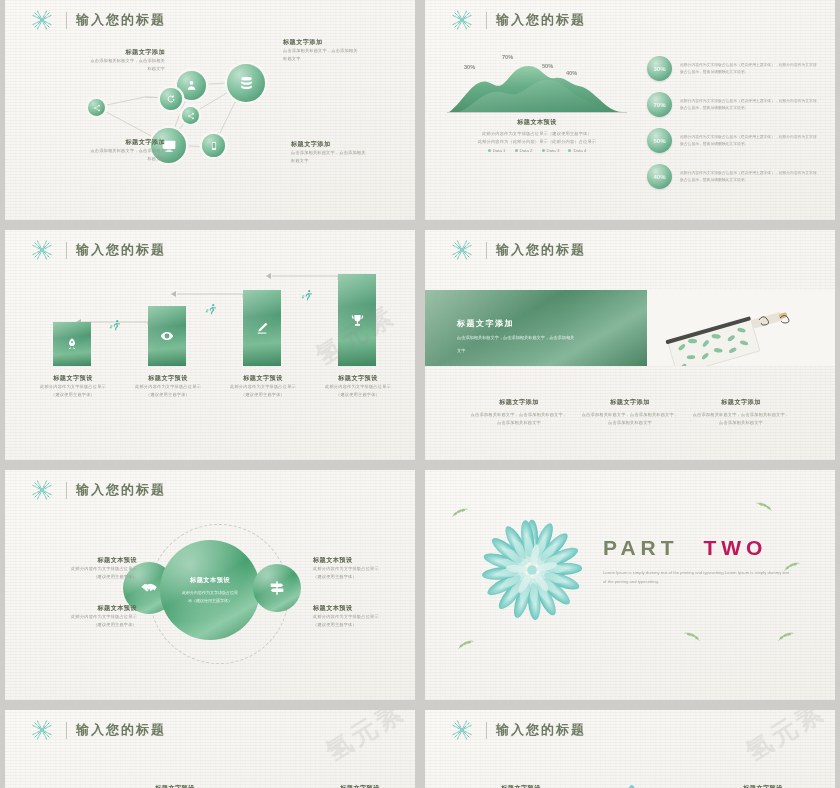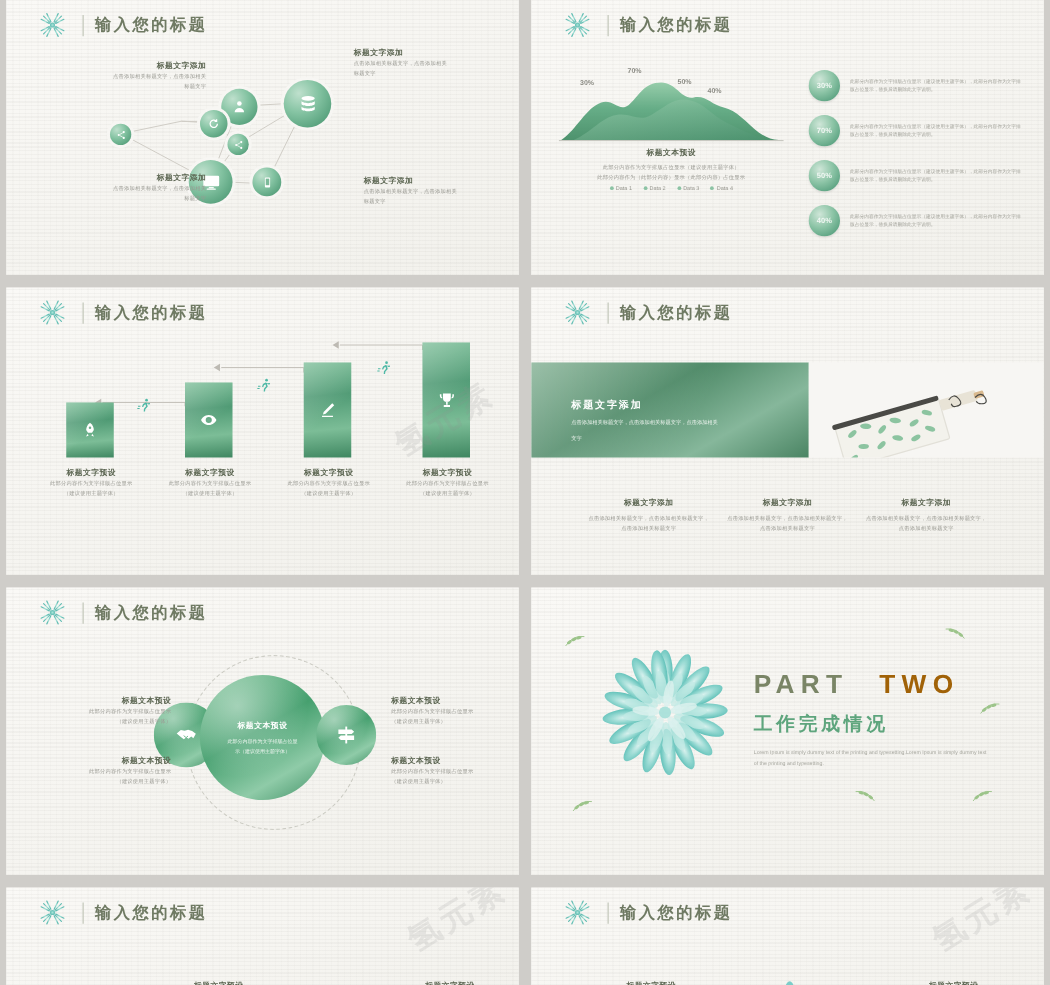--- a/index.html
+++ b/index.html
@@ -122,21 +122,21 @@
   .dashed-ring {
     position: absolute; border-radius: 50%;
     border: 1px dashed #cdcdc5;
   }
 
   
   .part-en {
     font-size: 21px; font-weight: bold; letter-spacing: 5px;
     color: #7a8566;
   }
-  .part-en .g2 { color: #a16207; }
+  .part-en .g2 { color: #be185d; }
   .part-cn { font-size: 15px; font-weight: bold; color: #5ea57d; letter-spacing: 3px; margin-top: 10px; }
   .part-lorem { font-size: 4.2px; color: #a5a59d; line-height: 2.1; margin-top: 9px; width: 190px; }
   .leaf { position: absolute; color: #9cc48a; }
 
   
   .cut { overflow: hidden; }
 </style>
 </head>
 <body>
 
@@ -709,21 +709,20 @@
         <ellipse cx="11" cy="7" rx="3" ry="1.6" transform="rotate(-25 11 7)"></ellipse>
         <ellipse cx="16" cy="5.4" rx="3" ry="1.6" transform="rotate(-14 16 5.4)"></ellipse>
       </svg>
     </div>
 
     <div style="position:absolute;left:178px;top:66px;">
       <div class="part-en">
         <span>PART</span>
         <span class="g2" style="margin-left:14px;">TWO</span>
       </div>
-      <div class="part-cn">工作完成情况</div>
       <div class="part-lorem">Lorem Ipsum is simply dummy text of the printing and typesetting.Lorem Ipsum is simply dummy text of the printing and typesetting.</div>
     </div>
   </div>
 
   <div class="slide cut">
     <div class="hdr">
       <svg class="flower-mark" viewBox="0 0 40 40">
         <g stroke="url(#flowerG)" stroke-width="1.5" stroke-linecap="round" opacity=".85">
             <g transform="translate(20,20)">
           <line x1="0" y1="-15" x2="0" y2="-4"></line>

